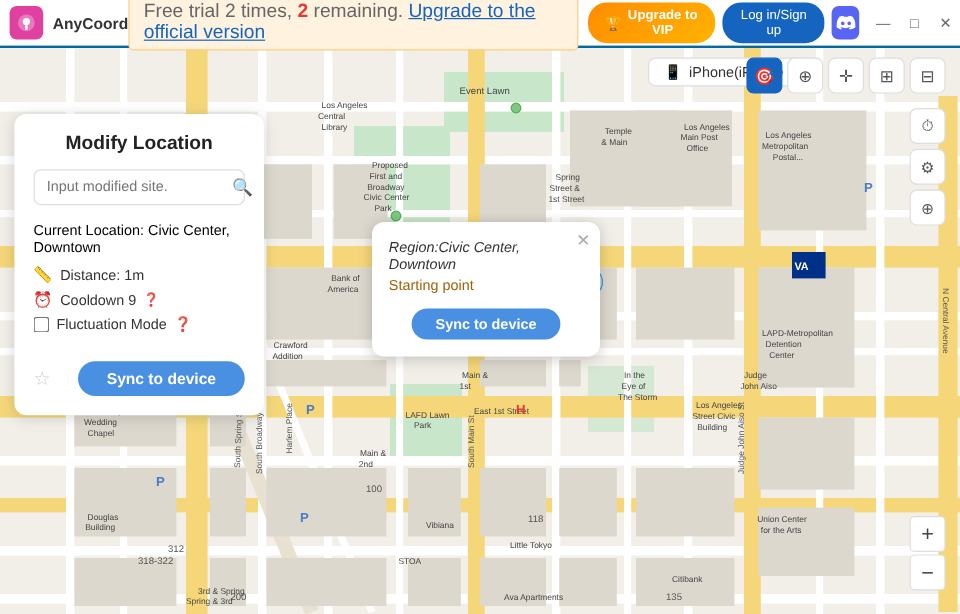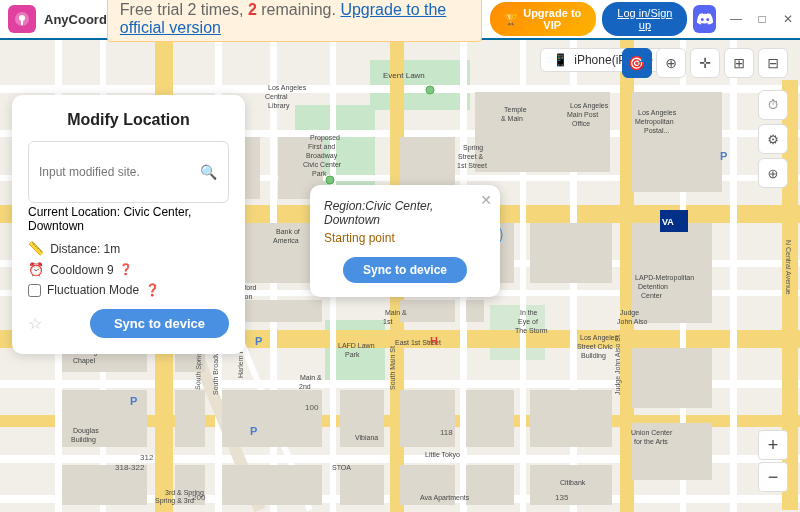--- a/index.html
+++ b/index.html
@@ -25,21 +25,21 @@
     #titlebar .trial-banner span.count { color: #e53935; font-weight: bold; }
     #titlebar .trial-banner a { color: #1565c0; text-decoration: underline; cursor: pointer; }
     #titlebar .btn-upgrade {
       background: linear-gradient(135deg, #ff8c00, #ffb300);
       color: white; border: none; border-radius: 16px; padding: 5px 14px;
       font-size: 11px; font-weight: 600; cursor: pointer; margin-right: 6px;
       display: flex; align-items: center; gap: 4px;
     }
     #titlebar .btn-login {
       background: #1565c0; color: white; border: none; border-radius: 16px;
-      padding: 5px 14px; font-size: 11px; cursor: pointer; margin-right: 6px; text-decoration: underline;
+      padding: 5px 14px; font-size: 11px; cursor: pointer; margin-right: 6px;
     }
     #titlebar .discord-btn {
       width: 28px; height: 28px; background: #5865F2; border-radius: 6px;
       display: flex; align-items: center; justify-content: center;
       color: white; font-size: 13px; margin-right: 4px; cursor: pointer;
     }
     #titlebar .win-controls {
       display: flex; gap: 2px; margin-left: 4px;
     }
     #titlebar .win-controls span {
@@ -91,52 +91,52 @@
       display: flex; flex-direction: column; gap: 4px;
     }
     #side-toolbar .side-btn {
       width: 30px; height: 30px; background: white; border: 1px solid #ddd;
       border-radius: 6px; display: flex; align-items: center;
       justify-content: center; cursor: pointer; font-size: 13px; color: #555;
     }
 
     
     #left-panel {
-      position: absolute; top: 55px; left: 12px; width: 233px;
+      position: absolute; top: 55px; left: 12px; width: 208px;
       background: white; border-radius: 10px; box-shadow: 0 2px 12px rgba(0,0,0,0.15);
       padding: 16px; z-index: 50;
     }
     #left-panel h2 {
       font-size: 16px; font-weight: 700; color: #222;
       text-align: center; margin-bottom: 12px;
     }
     #search-box {
-      display: flex; align-items: center;
+      display: flex; align-items: flex-start;
       border: 1px solid #ddd; border-radius: 6px;
-      padding: 22px 10px; margin-bottom: 2px;
+      padding: 6px 10px; margin-bottom: 14px;
     }
     #search-box input {
       border: none; outline: none; flex: 1; font-size: 12px; color: #aaa;
     }
     #search-box .search-icon { font-size: 14px; color: #aaa; cursor: pointer; }
 
     .current-loc {
       font-size: 12px; color: #000000; margin-bottom: 8px; cursor: pointer;
     }
     .info-row {
       display: flex; align-items: center; gap: 6px;
       font-size: 12px; color: #333; margin-bottom: 6px;
     }
     .info-row .icon { font-size: 13px; }
     .info-row .help-icon {
       font-size: 11px; color: #888; cursor: pointer;
     }
     .checkbox-row {
       display: flex; align-items: center; gap: 6px;
-      font-size: 12px; color: #333; margin-bottom: 12px;
+      font-size: 12px; color: #333; margin-bottom: 24px;
     }
     .checkbox-row input[type=checkbox] { cursor: pointer; }
     .panel-footer {
       display: flex; align-items: center; justify-content: space-between;
     }
     .star-btn {
       cursor: pointer; font-size: 16px; color: #ccc;
     }
     .btn-sync {
       background: #4a90e2; color: white; border: none; border-radius: 20px;

